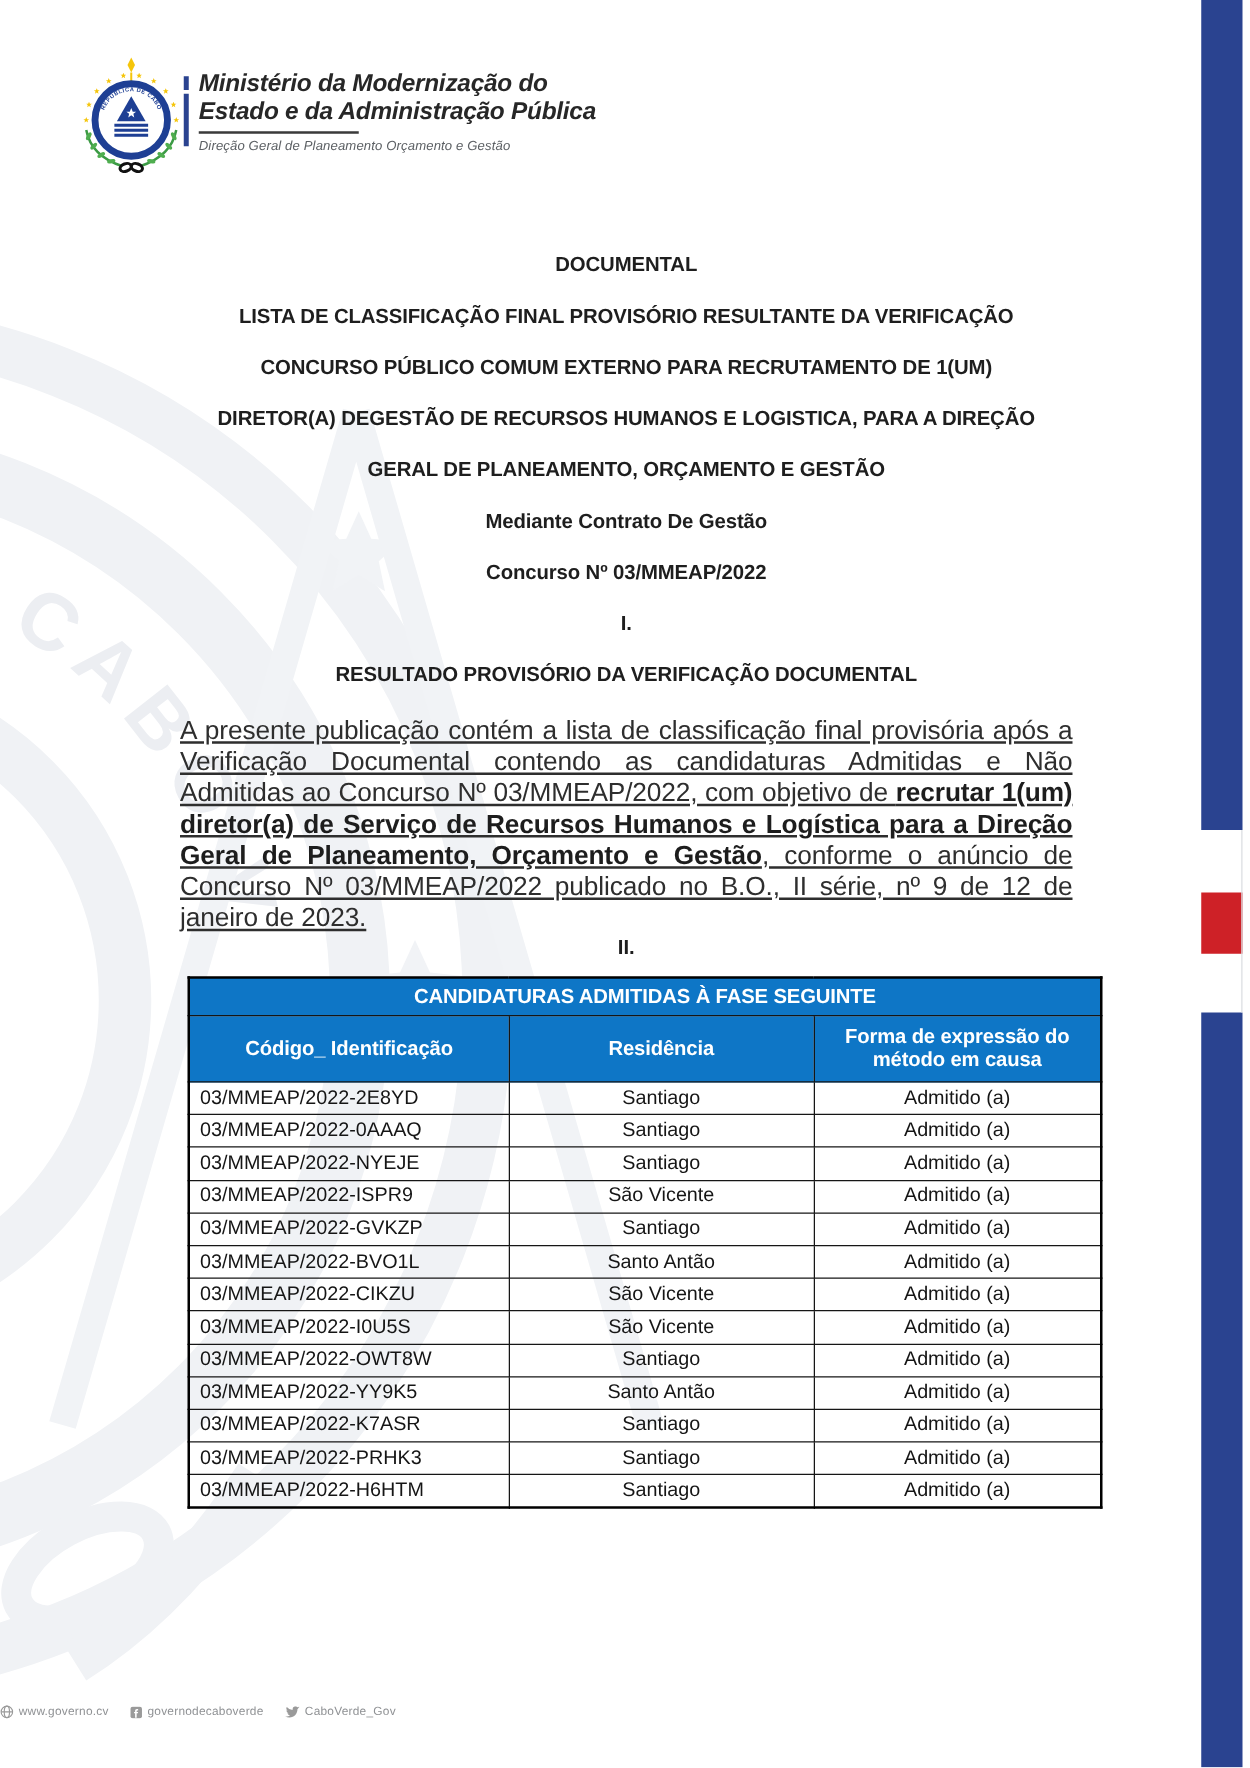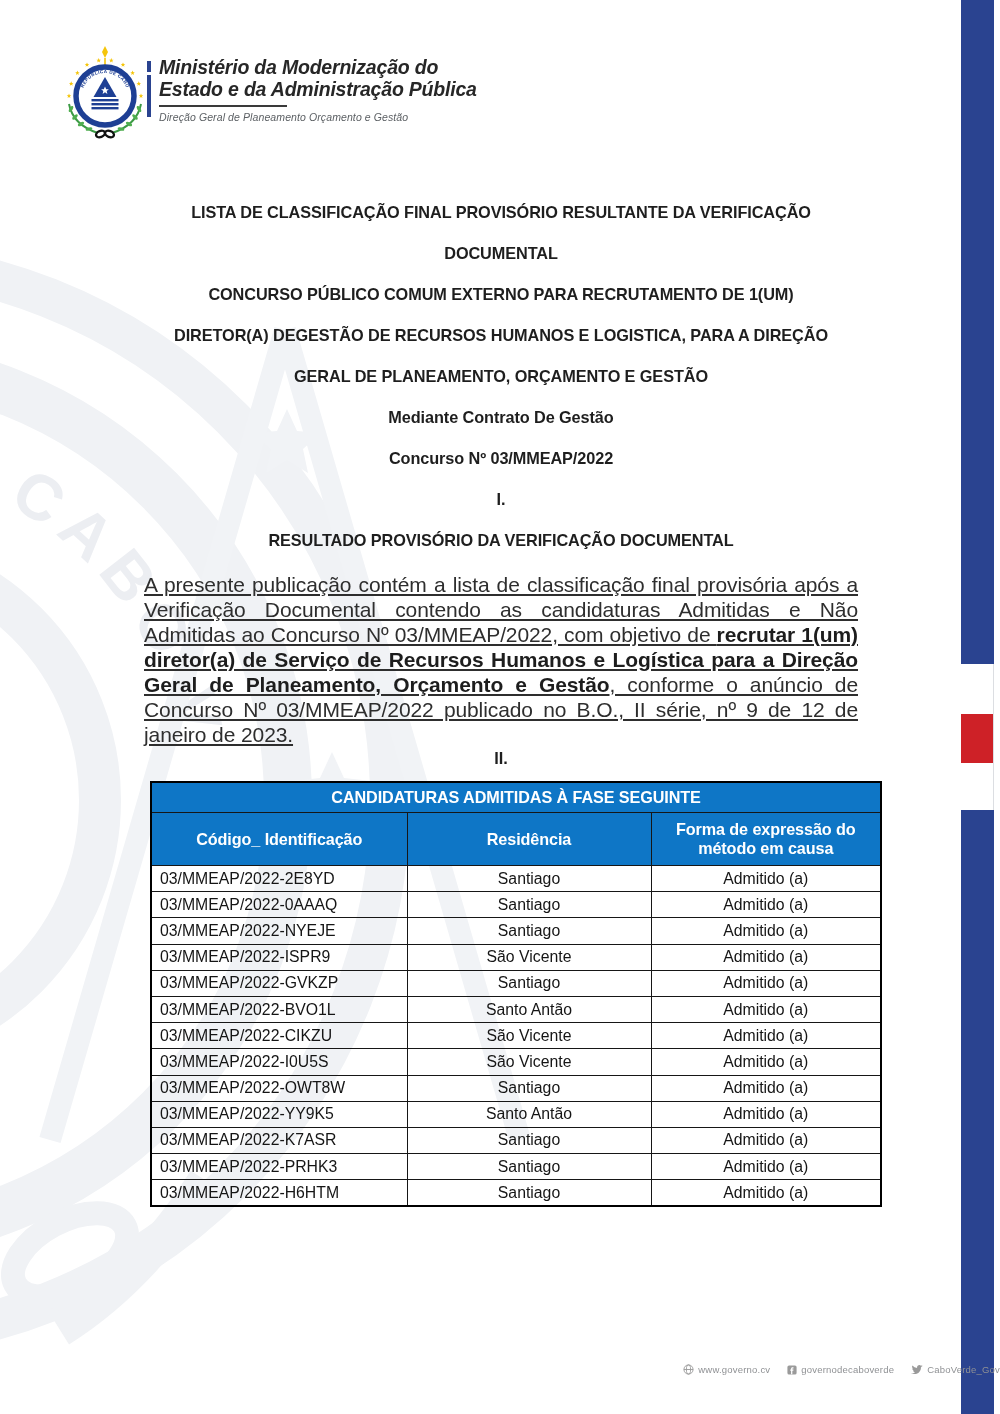--- a/index.html
+++ b/index.html
@@ -41,21 +41,21 @@
   th.ttl{background:#0e76c6;color:#fff;font-size:16.2px;font-weight:bold;height:27px;
          letter-spacing:-.1px;}
   th.col{background:#0e76c6;color:#fff;font-size:16.2px;font-weight:bold;height:52px;
          padding:0 14px;letter-spacing:-.1px;}
   td{height:25.2px;text-align:center;padding:0 4px;white-space:nowrap;overflow:hidden;}
   td.code{text-align:left;padding-left:8px;}
 
   .pagenum{position:absolute;left:144px;top:1305px;width:714px;text-align:right;
            font-size:16px;color:#1c1c1c;z-index:1;}
 
-  .footer{position:absolute;left:0;top:1364px;width:1000px;display:flex;justify-content:flex-end;
+  .footer{position:absolute;left:0;top:1364px;width:1000px;display:flex;justify-content:flex-start;
           gap:17px;align-items:center;font-size:9.5px;color:#8f9194;z-index:1;letter-spacing:.2px;}
   .fitem{display:flex;align-items:center;gap:4px;}
   .fitem svg{display:block;}
 </style>
 </head>
 <body>
 
 <div class="page">
 
   <svg class="wm" viewBox="0 0 1000 1414" width="1000" height="1414">
@@ -151,22 +151,22 @@
   </div>
 
   <div class="brand">
     <div class="l1">Ministério da Modernização do</div>
     <div class="l2">Estado e da Administração Pública</div>
     <div class="rule"></div>
     <div class="dept">Direção Geral de Planeamento Orçamento e Gestão</div>
   </div>
 
   <div class="content">
+    <div class="tline">DOCUMENTAL</div>
     <div class="tline">LISTA DE CLASSIFICAÇÃO FINAL PROVISÓRIO RESULTANTE DA VERIFICAÇÃO</div>
-    <div class="tline">DOCUMENTAL</div>
     <div class="tline">CONCURSO PÚBLICO COMUM EXTERNO PARA RECRUTAMENTO DE 1(UM)</div>
     <div class="tline">DIRETOR(A) DEGESTÃO DE RECURSOS HUMANOS E LOGISTICA, PARA A DIREÇÃO</div>
     <div class="tline">GERAL DE PLANEAMENTO, ORÇAMENTO E GESTÃO</div>
     <div class="tline">Mediante Contrato De Gestão</div>
     <div class="tline">Concurso Nº 03/MMEAP/2022</div>
     <div class="tline">I.</div>
     <div class="tline">RESULTADO PROVISÓRIO DA VERIFICAÇÃO DOCUMENTAL</div>
 
     <div class="para"><span>A presente publicação contém a lista de classificação final provisória após a Verificação Documental contendo as candidaturas Admitidas e Não Admitidas ao Concurso Nº 03/MMEAP/2022, com objetivo de </span><b>recrutar  1(um) diretor(a) de Serviço de Recursos Humanos e Logística para a Direção Geral de Planeamento, Orçamento e Gestão</b><span>, conforme o anúncio de Concurso Nº 03/MMEAP/2022 publicado no B.O., II série, nº 9 de 12 de janeiro de 2023.</span></div>
 

